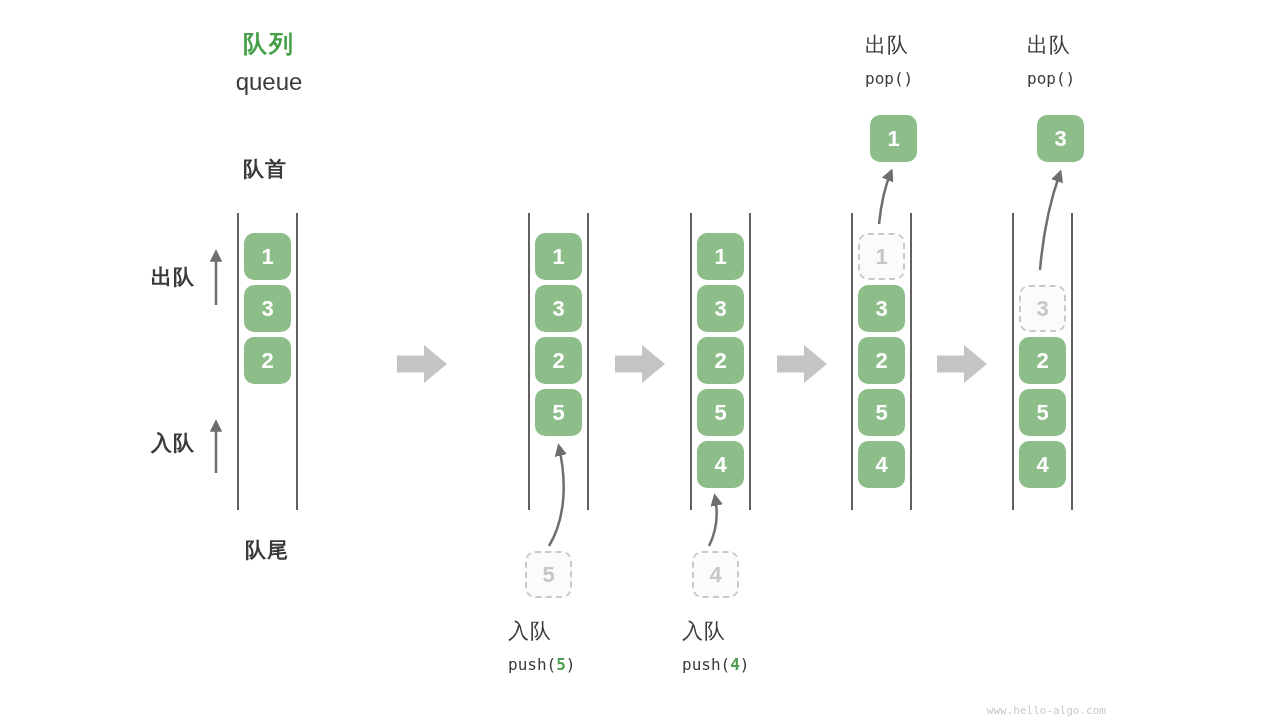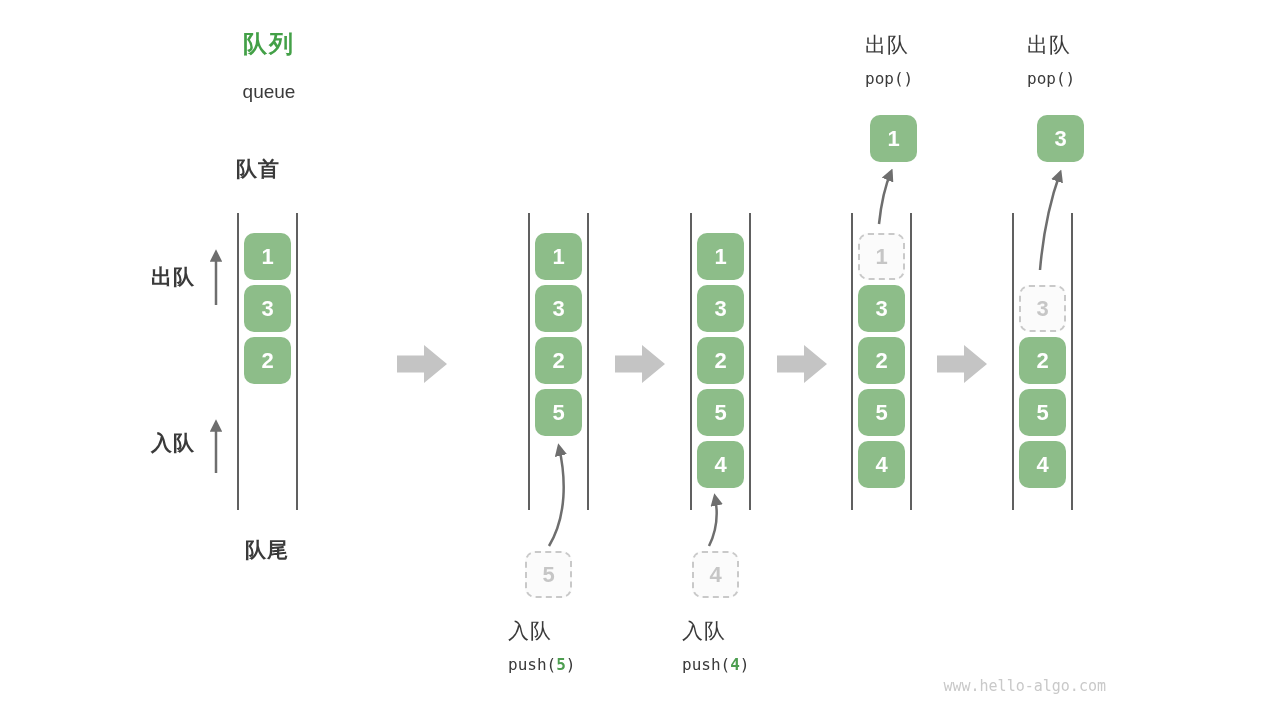--- a/index.html
+++ b/index.html
@@ -9,27 +9,27 @@
     height: 720px;
     background: #ffffff;
     overflow: hidden;
     font-family: "Liberation Sans", sans-serif;
   }
   .title-block { position: absolute; left: 210px; top: 30px; width: 118px; text-align: center; }
   .title-zh {
     font-size: 24px; font-weight: bold; letter-spacing: 2px;
     color: var(--title-green, #43a047); line-height: 28px;
   }
-  .title-en { margin-top: 23px; font-size: 19px; color: var(--text-dark, #3a3a3a); line-height: 22px; }
+  .title-en { margin-top: 13px; font-size: 24px; color: var(--text-dark, #3a3a3a); line-height: 22px; }
 
   .side-label {
     position: absolute; font-size: 21px; font-weight: bold;
     color: var(--text-dark, #3a3a3a); letter-spacing: 1px; line-height: 24px;
   }
-  .lbl-front   { left: 236px; top: 157px; }
+  .lbl-front   { left: 243px; top: 157px; }
   .lbl-dequeue { left: 151px; top: 265px; }
   .lbl-enqueue { left: 151px; top: 431px; }
   .lbl-rear    { left: 245px; top: 538px; }
 
   #arrow-layer { position: absolute; left: 0; top: 0; z-index: 1; pointer-events: none; }
   #stages { position: absolute; left: 0; top: 0; width: 100%; height: 100%; z-index: 2; }
 
   .walls {
     position: absolute;
     border-left: 2px solid var(--wall-gray, #606060);
@@ -48,22 +48,22 @@
     border: 2px dashed var(--ghost-border, #c9c9c9);
     color: var(--ghost-text, #c6c6c6);
     font-weight: bold;
   }
   .op { position: absolute; white-space: nowrap; }
   .op-zh { font-size: 21px; color: var(--text-dark, #3a3a3a); line-height: 25px; margin-bottom: 9px; letter-spacing: 1px; }
   .op-code { font-family: "DejaVu Sans Mono", monospace; font-size: 16px; line-height: 26px; color: var(--text-dark, #3a3a3a); }
   .code-arg { color: var(--accent-green, #4d9e50); font-weight: bold; }
 
   .watermark {
-    position: absolute; right: 38px; top: 677px;
-    font-family: "DejaVu Sans Mono", monospace; font-size: 15px;
+    position: absolute; right: 38px; top: 704px;
+    font-family: "DejaVu Sans Mono", monospace; font-size: 11px;
     color: var(--watermark-gray, #c9c9c9);
   }
 </style>
 </head>
 <body>
 
 <div class="canvas">
 
   <div class="title-block">
     <div class="title-zh">队列</div>

